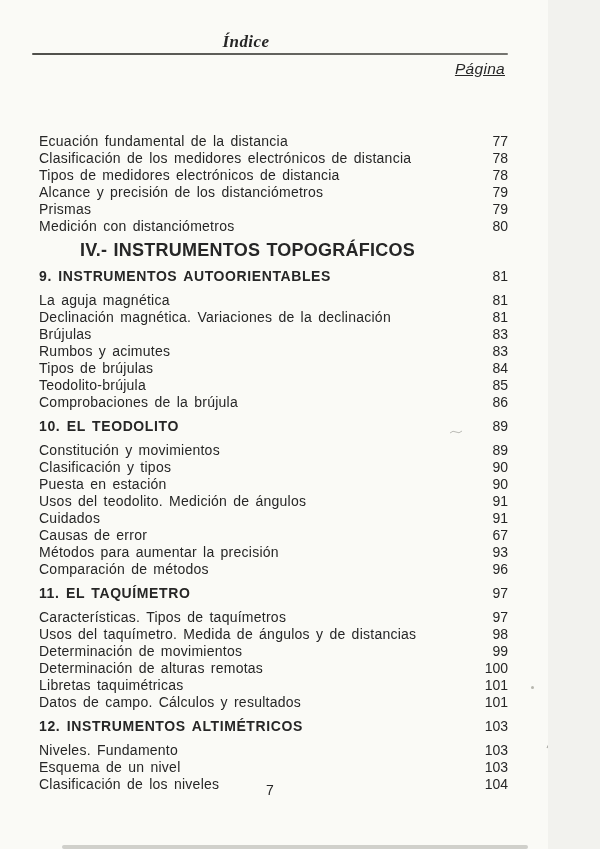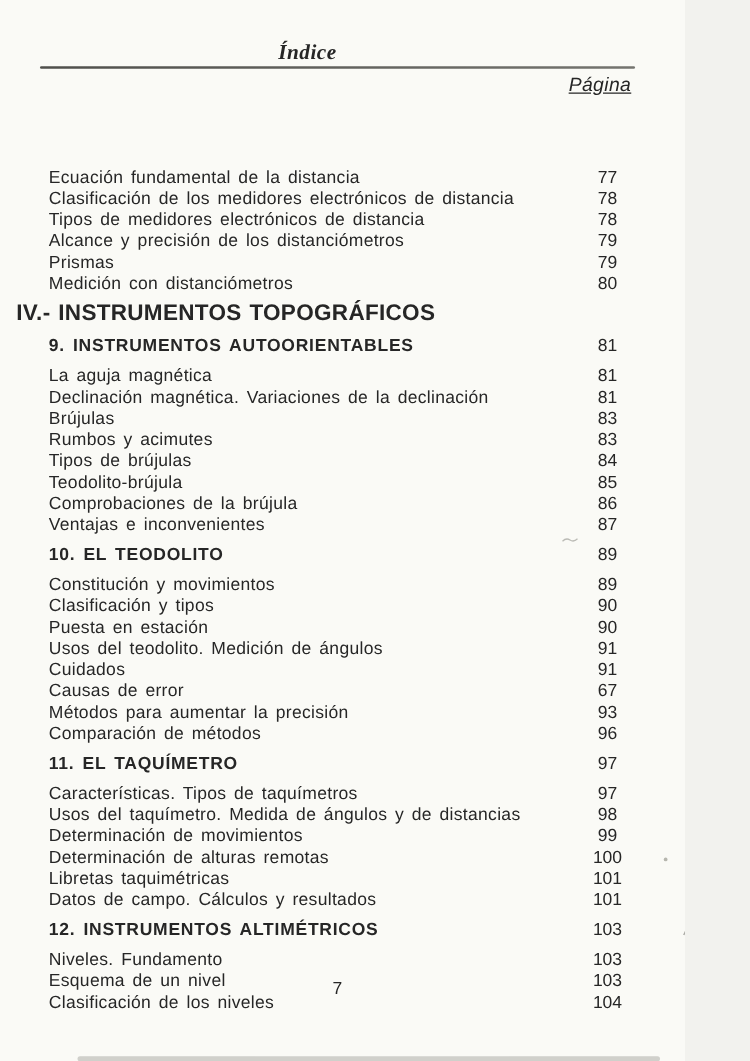--- a/index.html
+++ b/index.html
@@ -51,32 +51,32 @@
     font-size: 14px;
     margin-top: 48px;
   }
   .row { display: flex; align-items: baseline; line-height: 17px; }
   .row .label {
     flex: 1;
     letter-spacing: 0.25px;
     word-spacing: 2px;
     white-space: nowrap;
   }
-  .row .page { min-width: 44px; text-align: center; font-weight: 400; }
+  .row .page { min-width: 44px; text-align: right; font-weight: 400; }
   .row.chapter { margin: 7px 0; gap: 28px; }
   .row.chapter .label { font-weight: 700; letter-spacing: 0.6px; }
   .row.part {
     margin: 4px 0 3px;
     font-weight: 700;
     font-size: 18px;
     line-height: 22px;
     letter-spacing: 0.4px;
   }
   .row.part .label {
-    text-align: left;
+    text-align: center;
     transform: translateX(-26px);
     white-space: nowrap;
     word-spacing: 1px;
   }
   
   .footer {
     position: absolute;
     top: 781px; left: 0; width: 600px;
     text-align: center;
     transform: translateX(-30px);
@@ -164,24 +164,20 @@
         <span class="page">84</span>
       </div>
       <div class="row entry">
         <span class="label">Teodolito-brújula</span>
         <span class="page">85</span>
       </div>
       <div class="row entry">
         <span class="label">Comprobaciones de la brújula</span>
         <span class="page">86</span>
       </div>
-      <div class="row entry">
-        <span class="label">Ventajas e inconvenientes</span>
-        <span class="page">87</span>
-      </div>
       <div class="row chapter">
         <span class="label">10. EL TEODOLITO</span>
         <span class="page">89</span>
       </div>
       <div class="row entry">
         <span class="label">Constitución y movimientos</span>
         <span class="page">89</span>
       </div>
       <div class="row entry">
         <span class="label">Clasificación y tipos</span>

